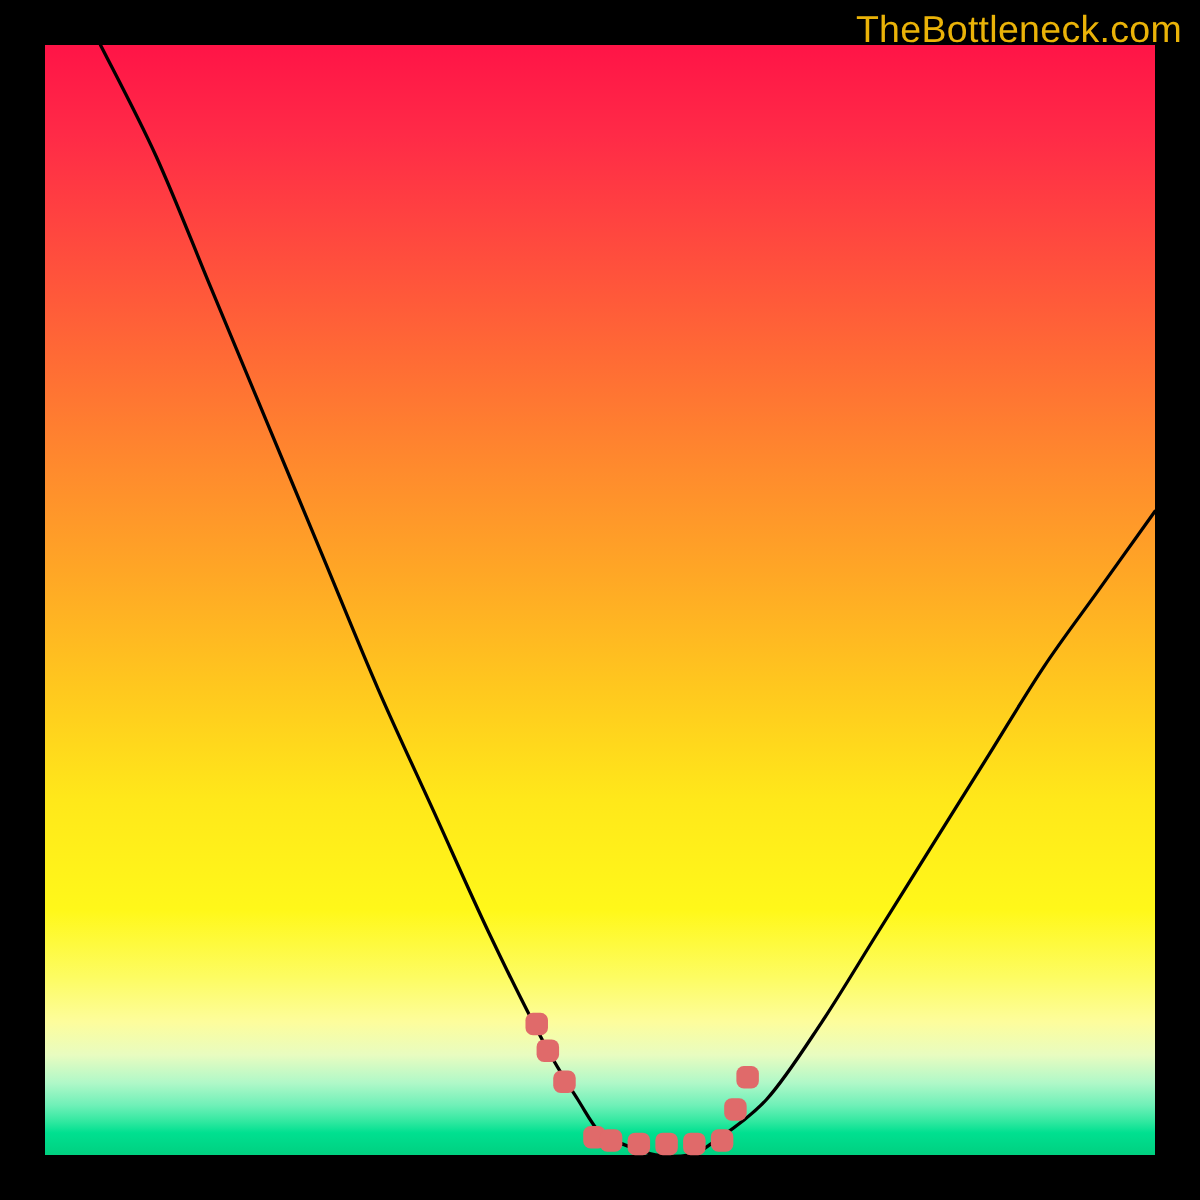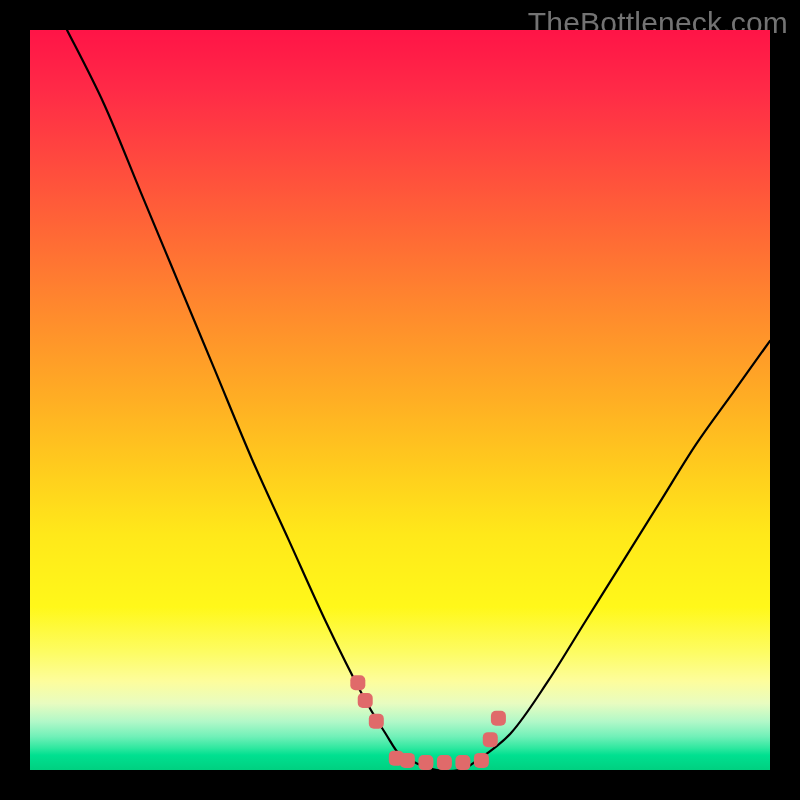--- a/index.html
+++ b/index.html
@@ -35,22 +35,22 @@
       #30e8a0 97%,
       #00e090 98%,
       #00d888 99%,
       #00d080 100%
     );
   }
   .attribution {
     position: absolute;
     top: 6px;
     right: 12px;
-    color: #737373;
-    font-size: 30px;
+    color: #eab308;
+    font-size: 25px;
     font-weight: 500;
     letter-spacing: 0.2px;
     text-align: center;
   }
   svg.curves {
     position: absolute;
     left: 30px;
     top: 30px;
     width: 740px;
     height: 740px;

